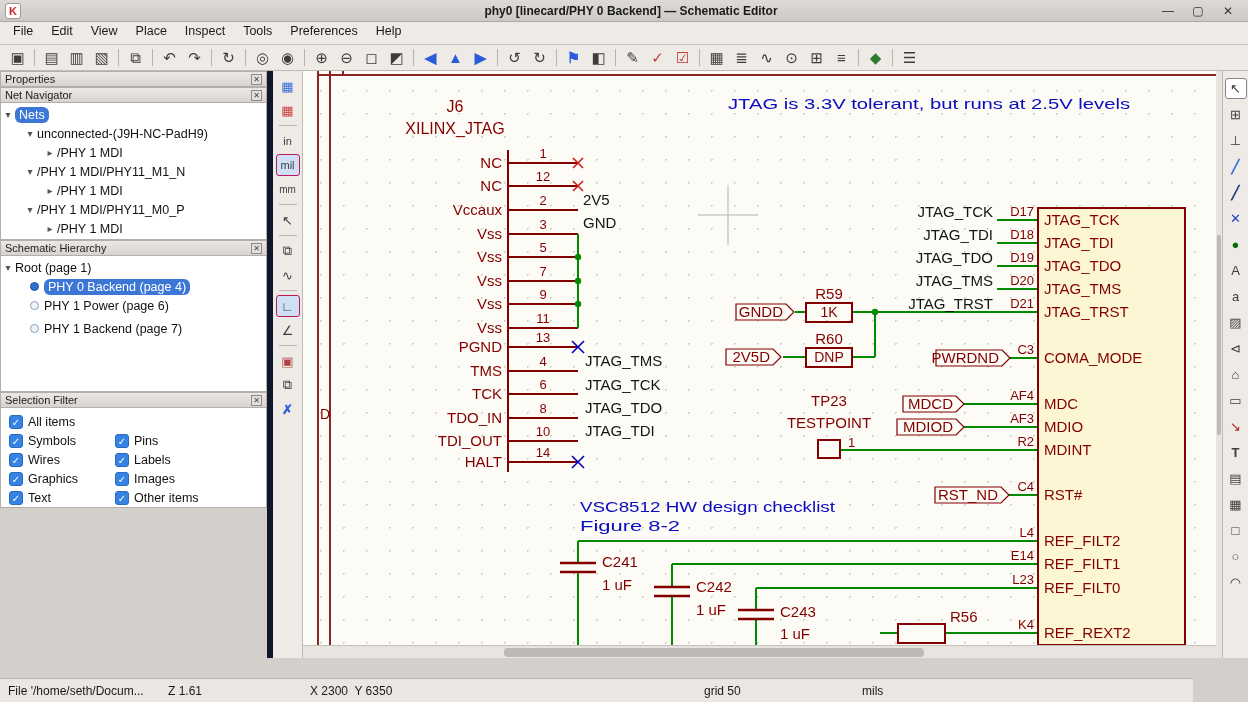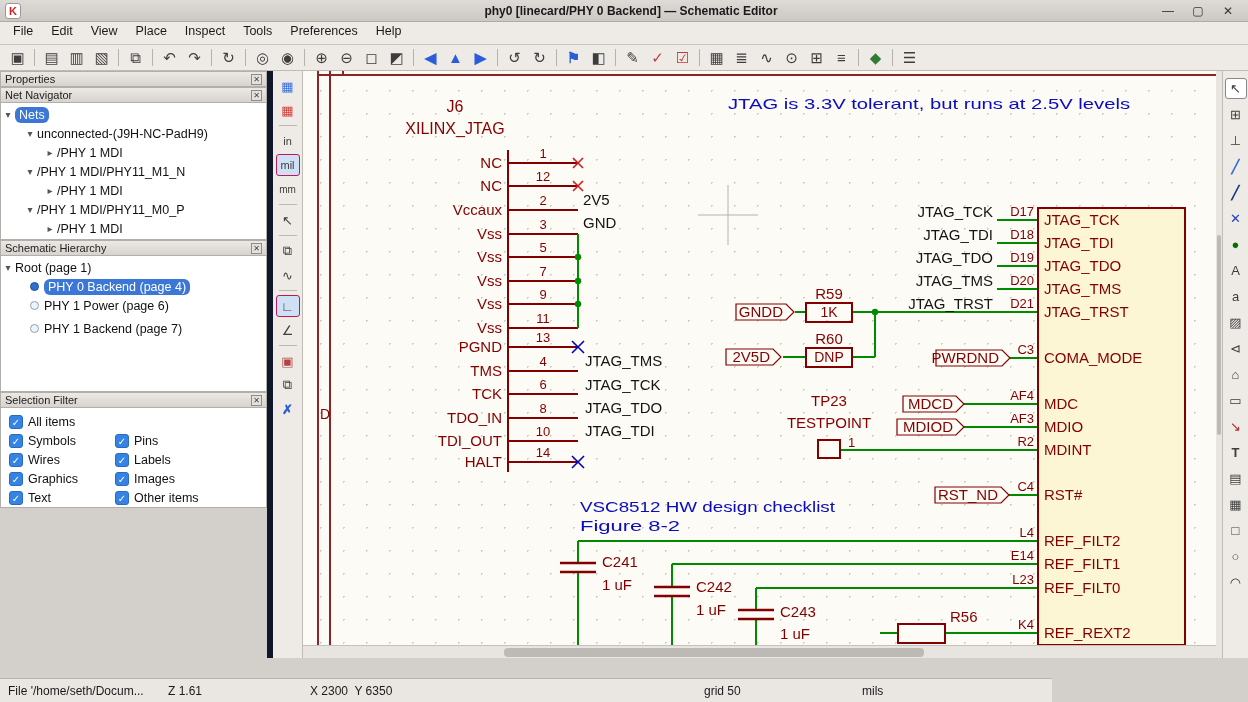--- a/index.html
+++ b/index.html
@@ -51,21 +51,21 @@
   .vscroll{width:6px;background:#e8e5e1;position:relative}
   .vthumb{position:absolute;top:28%;height:34%;left:1px;width:4px;background:#bdb9b5;border-radius:2px}
   
   .righttools{width:26px;background:#eeebe7;border-left:1px solid #bfbbb7;display:flex;flex-direction:column;align-items:center;padding-top:4px}
   .rtbtn{width:22px;height:21px;margin:2.5px 0;display:flex;align-items:center;justify-content:center;font-size:13px;color:#3d3d3d;border-radius:3px}
   .rt-active{background:#fff;border:1px solid #888}
   .wireglyph{color:#2f6fd0;font-weight:bold}
   .busglyph{color:#16377e;font-weight:bold}
   
   .gapstrip{position:absolute;top:658px;left:0;width:1248px;height:20px;background:#d3cfcb}
-  .statusbar{position:absolute;top:678px;left:0;width:1052px;height:24px;background:#eae7e3;border-top:1px solid #b8b4b0;font-size:12px;color:#1a1a1a}
+  .statusbar{position:absolute;top:678px;left:0;width:1193px;height:24px;background:#eae7e3;border-top:1px solid #b8b4b0;font-size:12px;color:#1a1a1a}
   .statusbar span{position:absolute;top:0;line-height:24px;white-space:pre}
   
   svg text{font-family:"Liberation Sans",sans-serif;font-size:15px}
   .cmp{fill:#840000}.blk{fill:#141414}.note{fill:#0b0bc0;font-weight:500}
   .e{text-anchor:end}.m{text-anchor:middle}.s13{font-size:13px}.s14{font-size:14px}.s16{font-size:16px}
   .wire{stroke:#008a00;stroke-width:1.6;fill:none}
   .pin{stroke:#840000;stroke-width:1.4}
   .body{stroke:#840000;stroke-width:2;fill:none}
   .plate{stroke:#840000;stroke-width:2.6}
   .glabel{stroke:#840000;stroke-width:1.2;fill:none}

